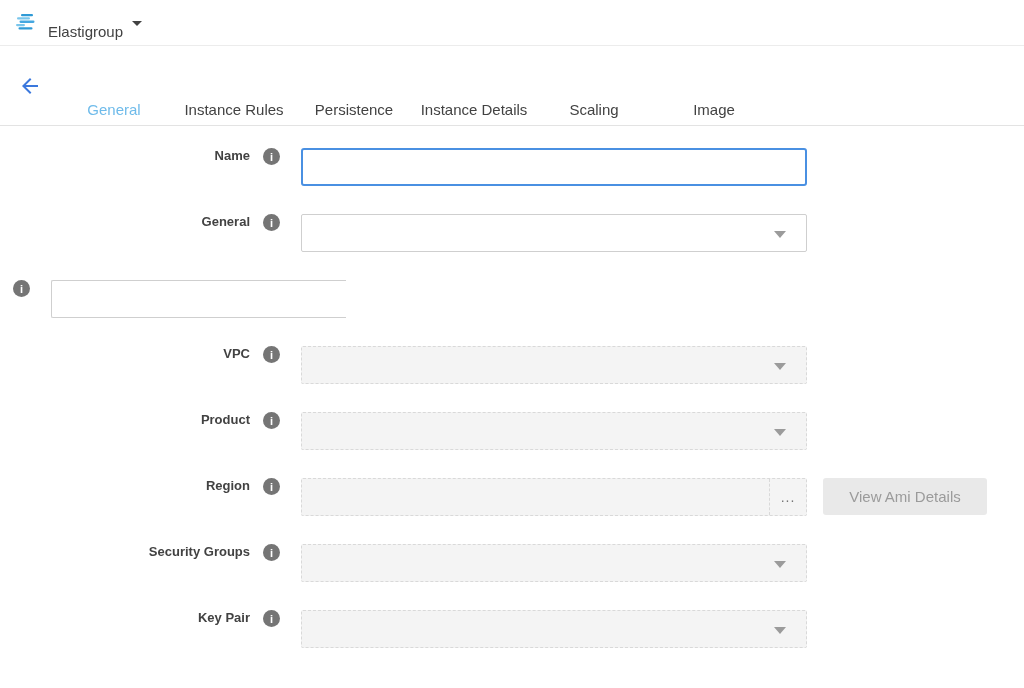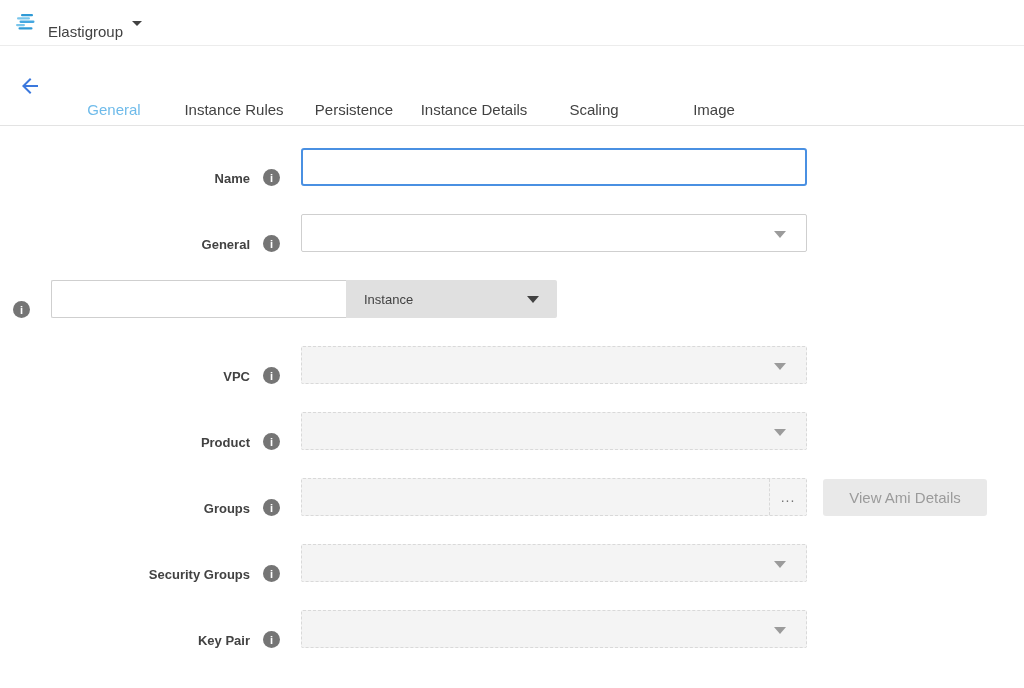--- a/index.html
+++ b/index.html
@@ -20,21 +20,21 @@
     display: flex; align-items: center; background: #fff; }
   .back-btn { position: absolute; left: 18px; top: 28px; width: 24px; height: 24px;
     cursor: pointer; }
   .tabs { display: flex; margin-left: 54px; }
   .tab { width: 120px; text-align: center; font-size: 15px; color: #424242;
     cursor: pointer; white-space: nowrap; margin-top: 48px; }
   .tab.active { color: #6fbbea; }
 
   
   .form { padding-top: 22px; background: #fff; }
-  .row { display: flex; align-items: flex-end; height: 38px; margin-bottom: 28px; }
+  .row { display: flex; align-items: flex-start; height: 38px; margin-bottom: 28px; }
   .lbl { width: 250px; text-align: right; font-size: 13px; font-weight: bold;
     color: #424242; flex: none; }
   .info { flex: none; width: 17px; height: 17px; margin-left: 13px; border-radius: 50%;
     background: #757575; color: #fff; font-size: 11px; font-weight: bold;
     display: flex; align-items: center; justify-content: center; cursor: pointer; }
   .ctrl { flex: none; width: 506px; height: 38px; margin-left: 21px; position: relative;
     border-radius: 2px; }
 
   input.text { width: 100%; height: 100%; border: 1px solid #cfcfcf; border-radius: 3px;
     padding: 0 12px; font-size: 14px; color: #424242; outline: none; background: #fff; }
@@ -116,45 +116,41 @@
     <span class="info">i</span>
     <div class="ctrl select">
       <span class="caret"></span>
     </div>
   </div>
 
   <div class="row">
     <span class="info">i</span>
     <div class="ctrl combo">
       <input class="cap" type="text" value="" style="">
-      <div class="unit">
-        <span class="unit-label">Instance</span>
-        <span class="caret"></span>
-      </div>
     </div>
   </div>
 
   <div class="row">
     <div class="lbl">VPC</div>
     <span class="info">i</span>
     <div class="ctrl select disabled">
       <span class="caret"></span>
     </div>
   </div>
 
   <div class="row">
     <div class="lbl">Product</div>
     <span class="info">i</span>
     <div class="ctrl select disabled">
       <span class="caret"></span>
     </div>
   </div>
 
   <div class="row">
-    <div class="lbl">Groups</div>
+    <div class="lbl">Region</div>
     <span class="info">i</span>
     <div class="ctrl select disabled image-field">
       <div class="img-val"></div>
       <div class="browse">...</div>
     </div>
     <button class="action-btn">View Ami Details</button>
   </div>
 
   <div class="row">
     <div class="lbl">Security Groups</div>

